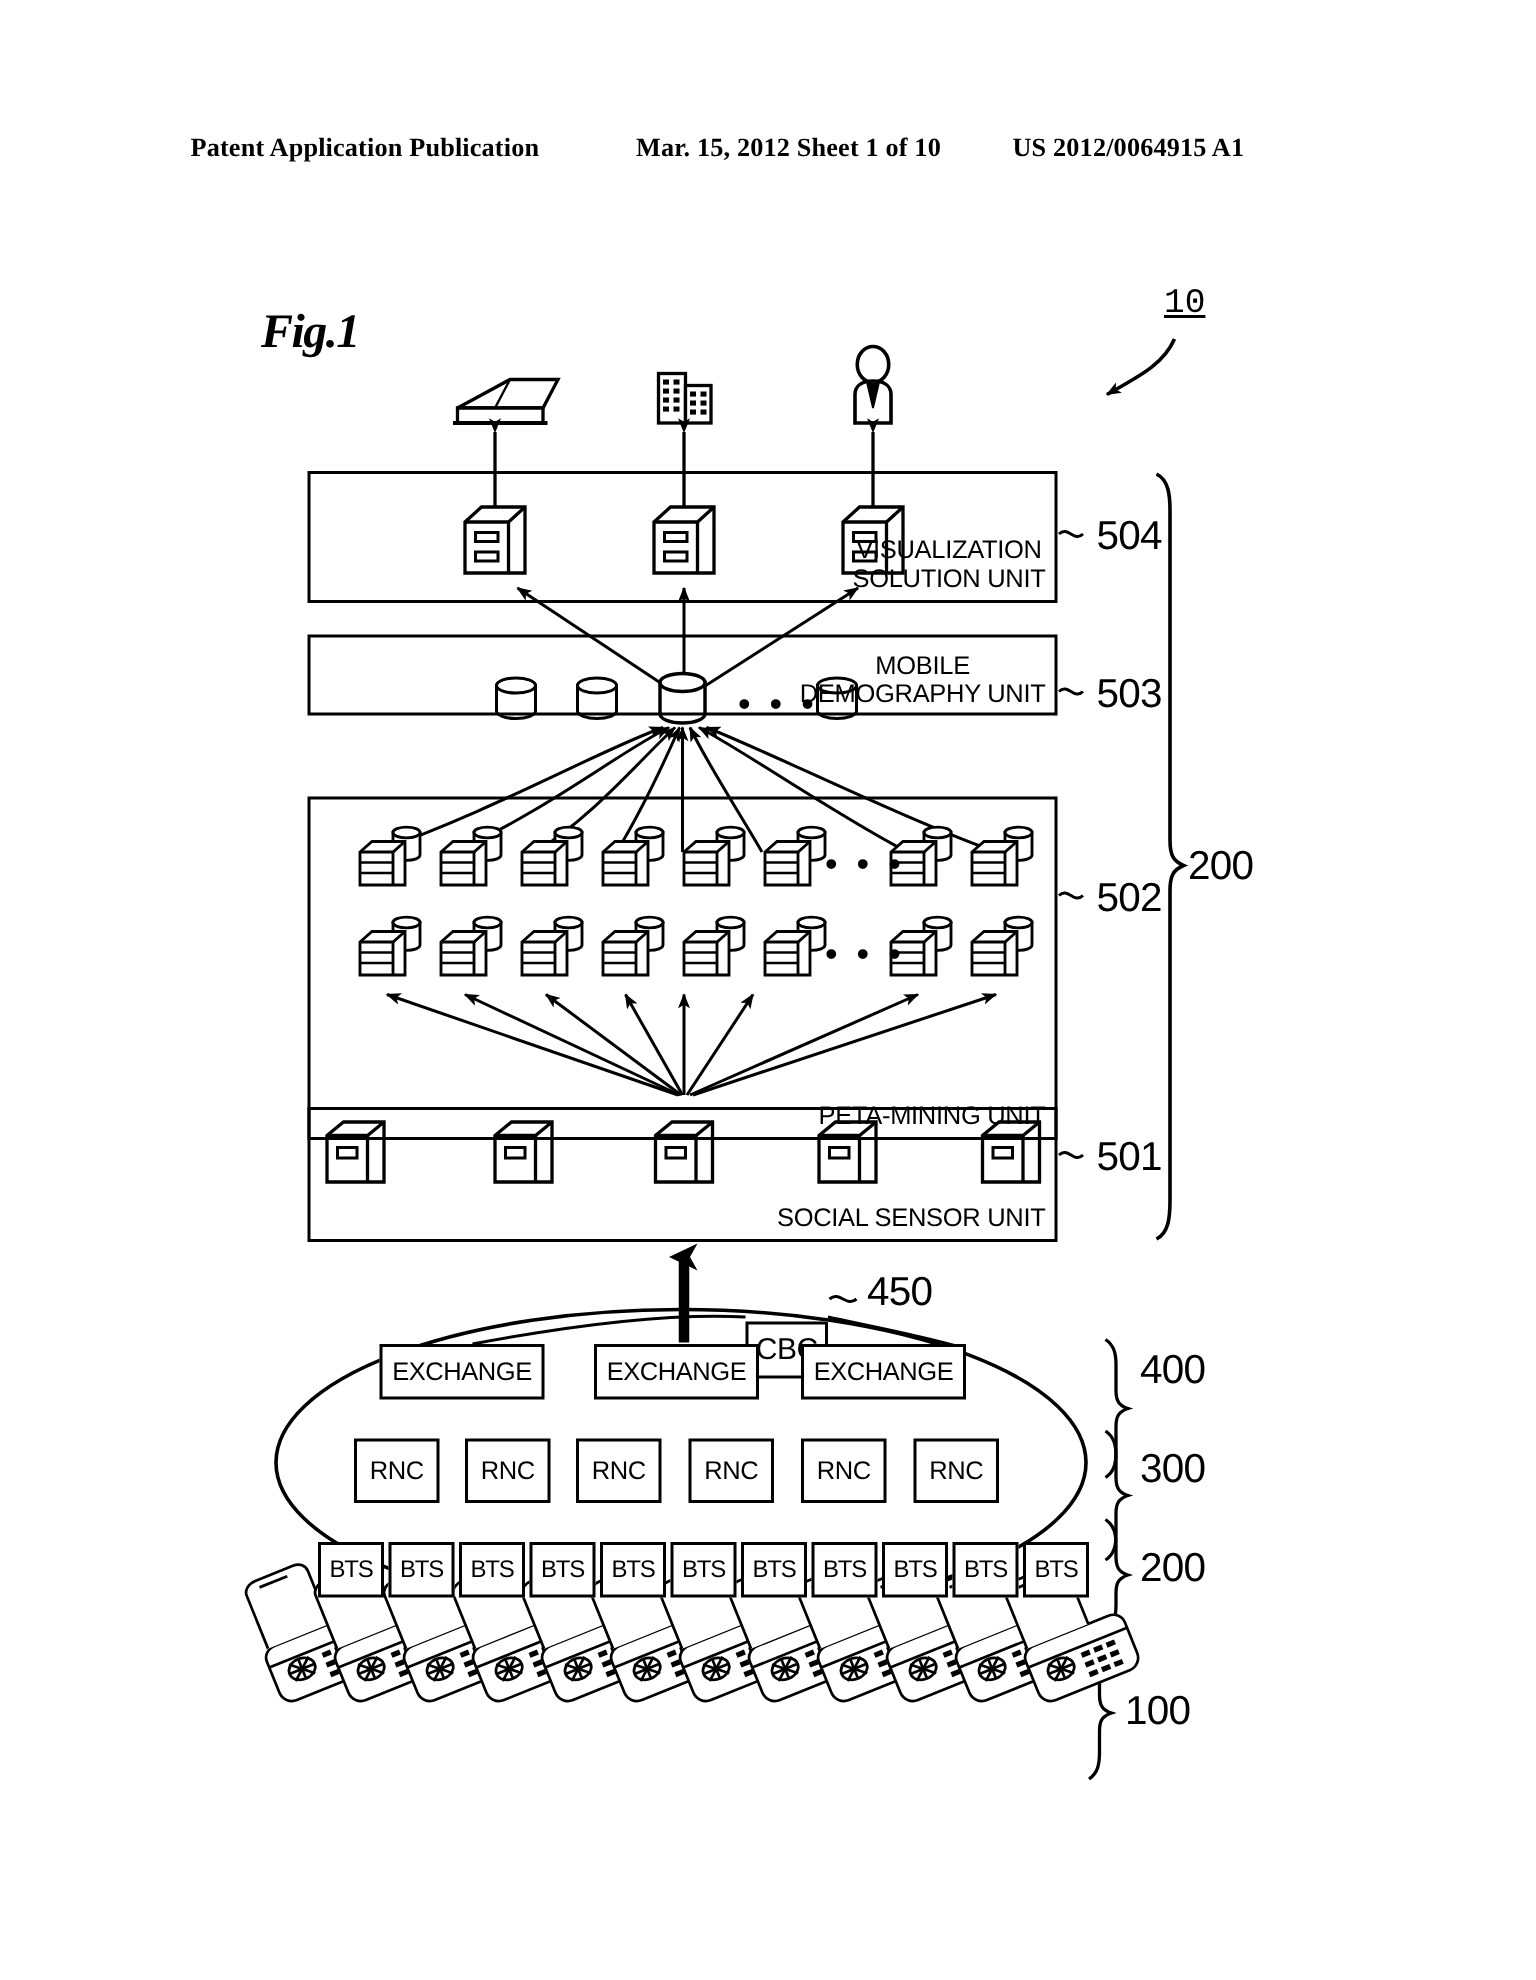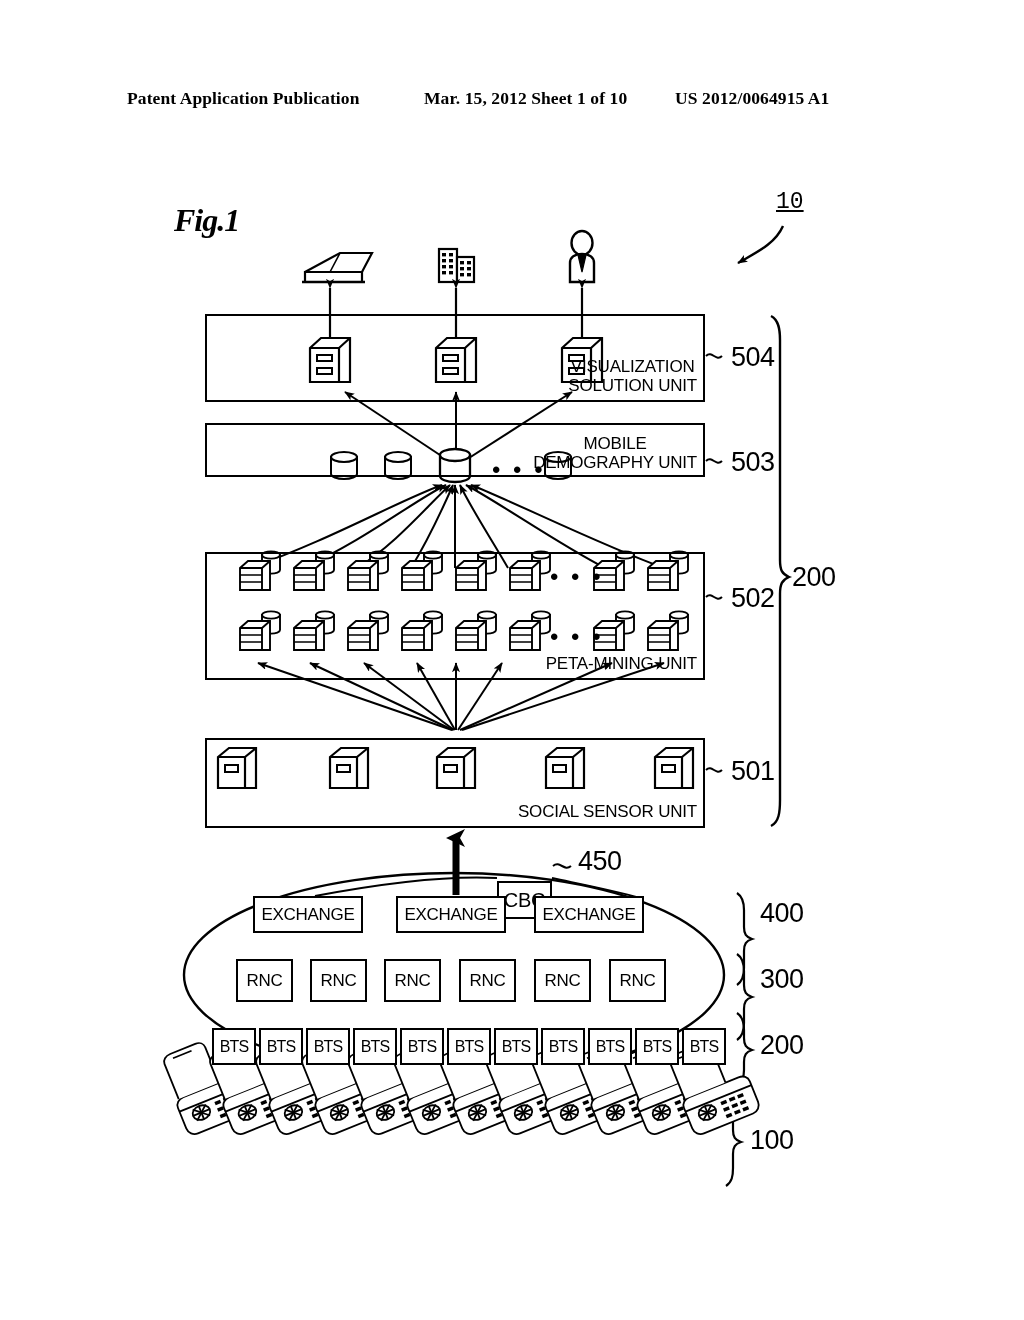--- a/index.html
+++ b/index.html
@@ -737,21 +737,21 @@
 </div>
 <div class="ref-num" style="left:731px; top:342px;">504</div>
 
 <div class="layer-box" style="left:205px; top:423px; width:500px; height:54px;">
   <div class="layer-title" style="bottom:3px;">MOBILE
 DEMOGRAPHY UNIT</div>
 </div>
 <div class="ellipsis-dots" style="left:492px; top:458px;">• • •</div>
 <div class="ref-num" style="left:731px; top:447px;">503</div>
 
-<div class="layer-box" style="left:205px; top:552px; width:500px; height:128px;">
+<div class="layer-box" style="left:205px; top:531px; width:500px; height:229px;">
   <div class="layer-title" style="bottom:5px;">PETA-MINING UNIT</div>
 </div>
 <div class="ellipsis-dots" style="left:550px; top:565px;">• • •</div>
 <div class="ellipsis-dots" style="left:550px; top:625px;">• • •</div>
 <div class="ref-num" style="left:731px; top:583px;">502</div>
 
 <div class="layer-box" style="left:205px; top:738px; width:500px; height:90px;">
   <div class="layer-title" style="bottom:5px;">SOCIAL SENSOR UNIT</div>
 </div>
 <div class="ref-num" style="left:731px; top:756px;">501</div>

